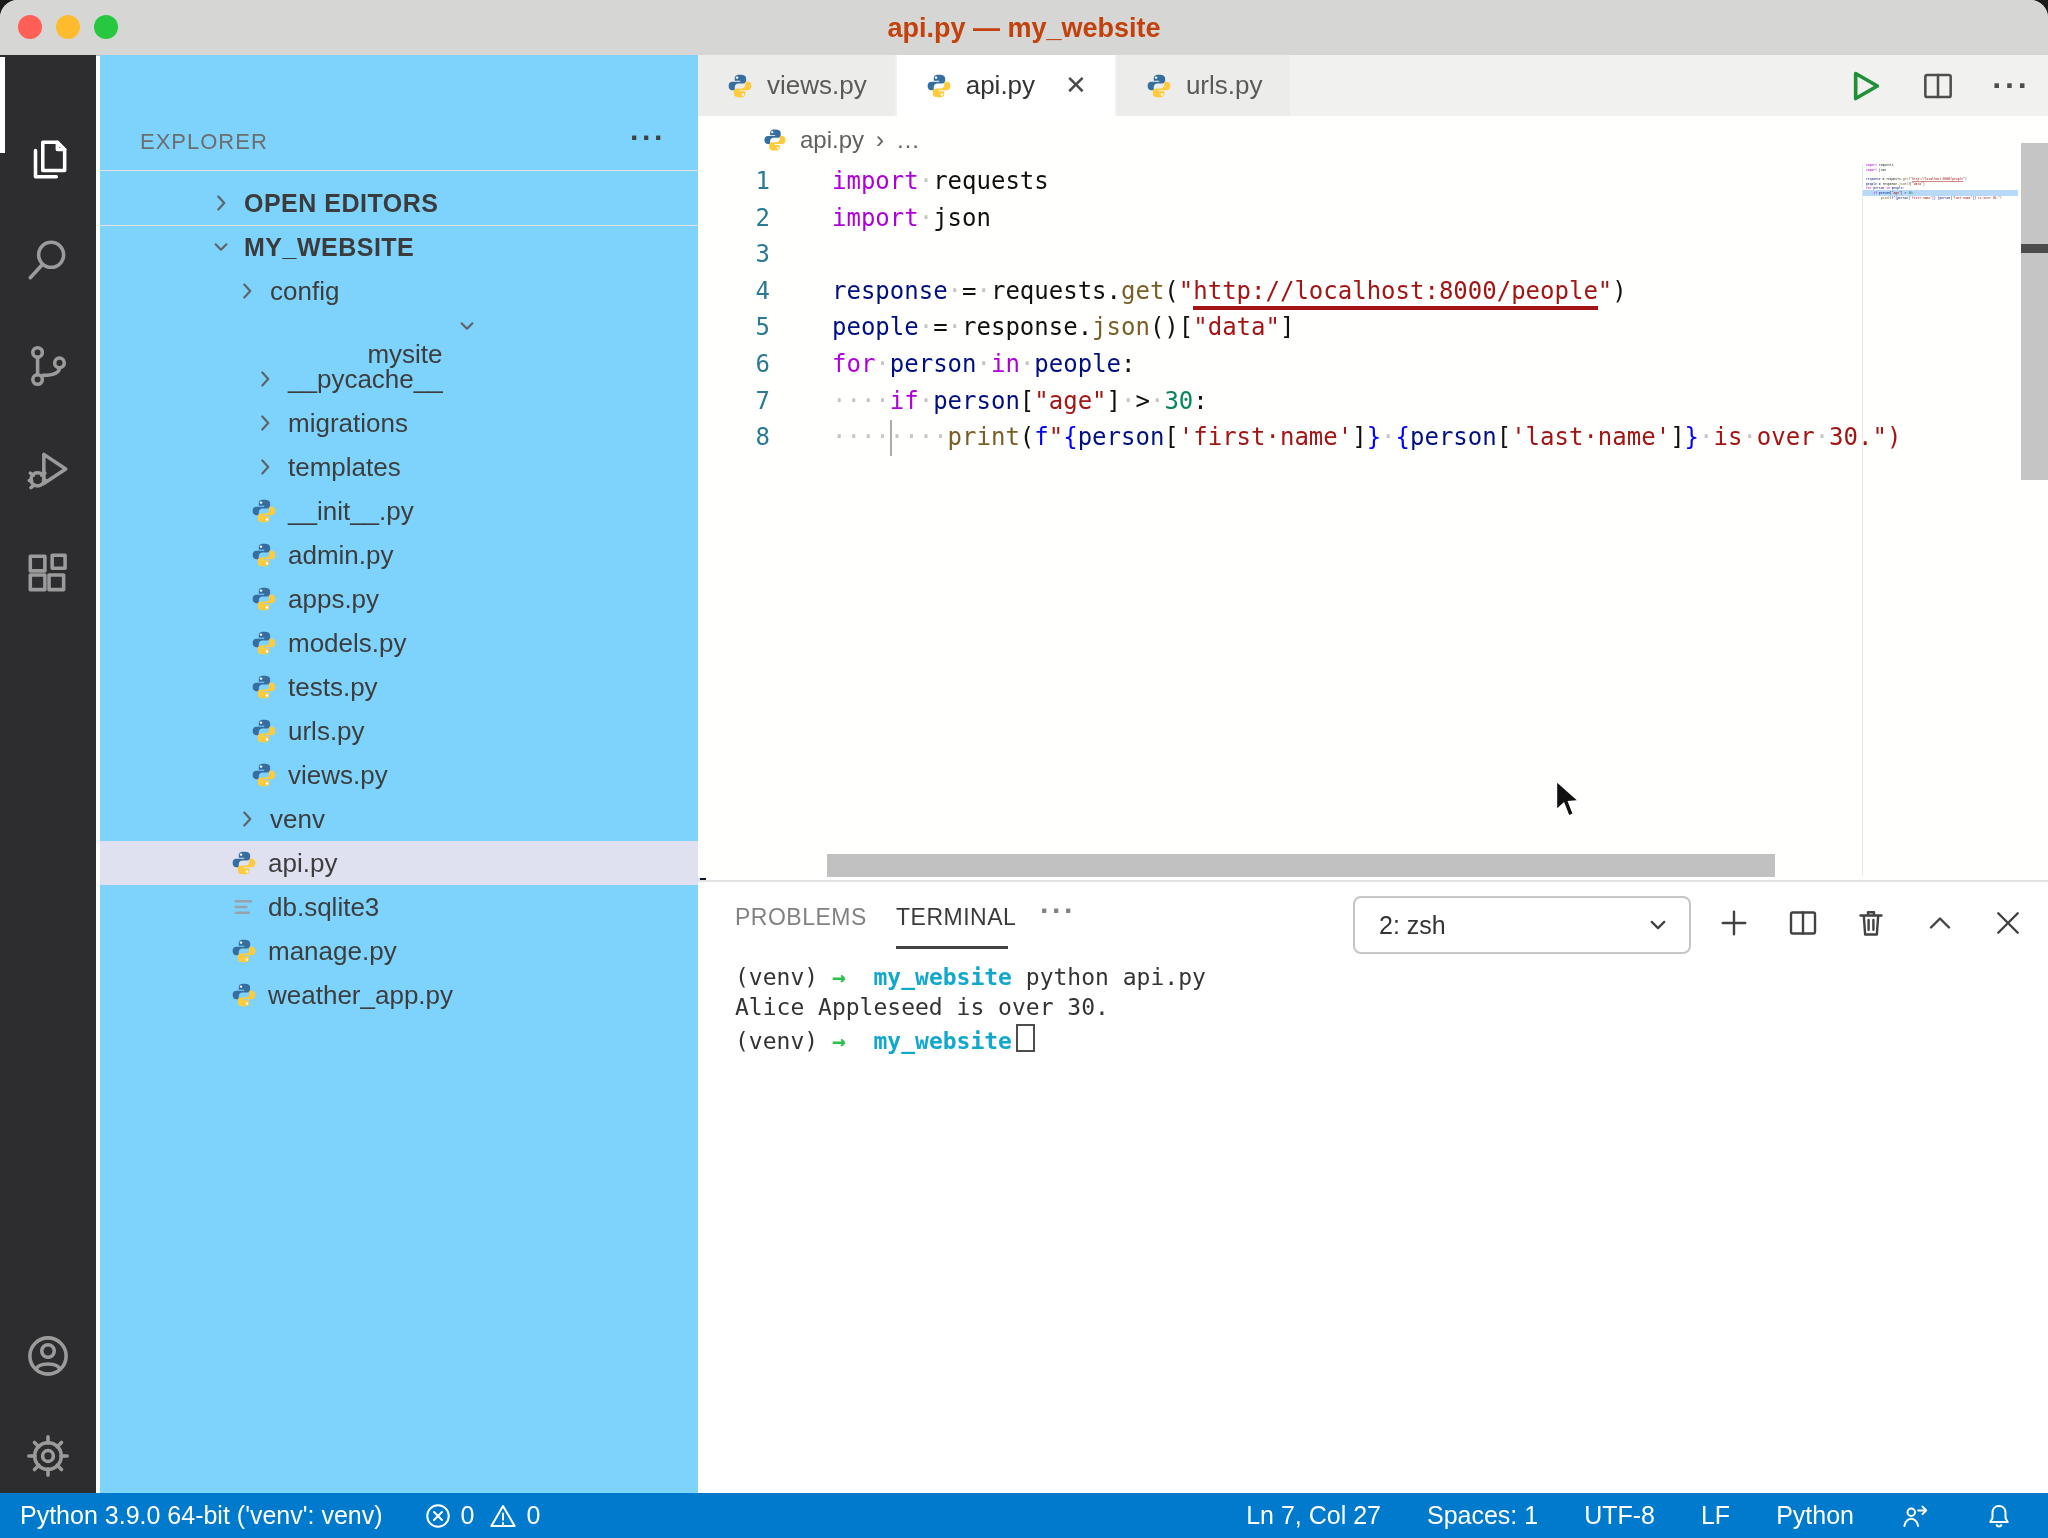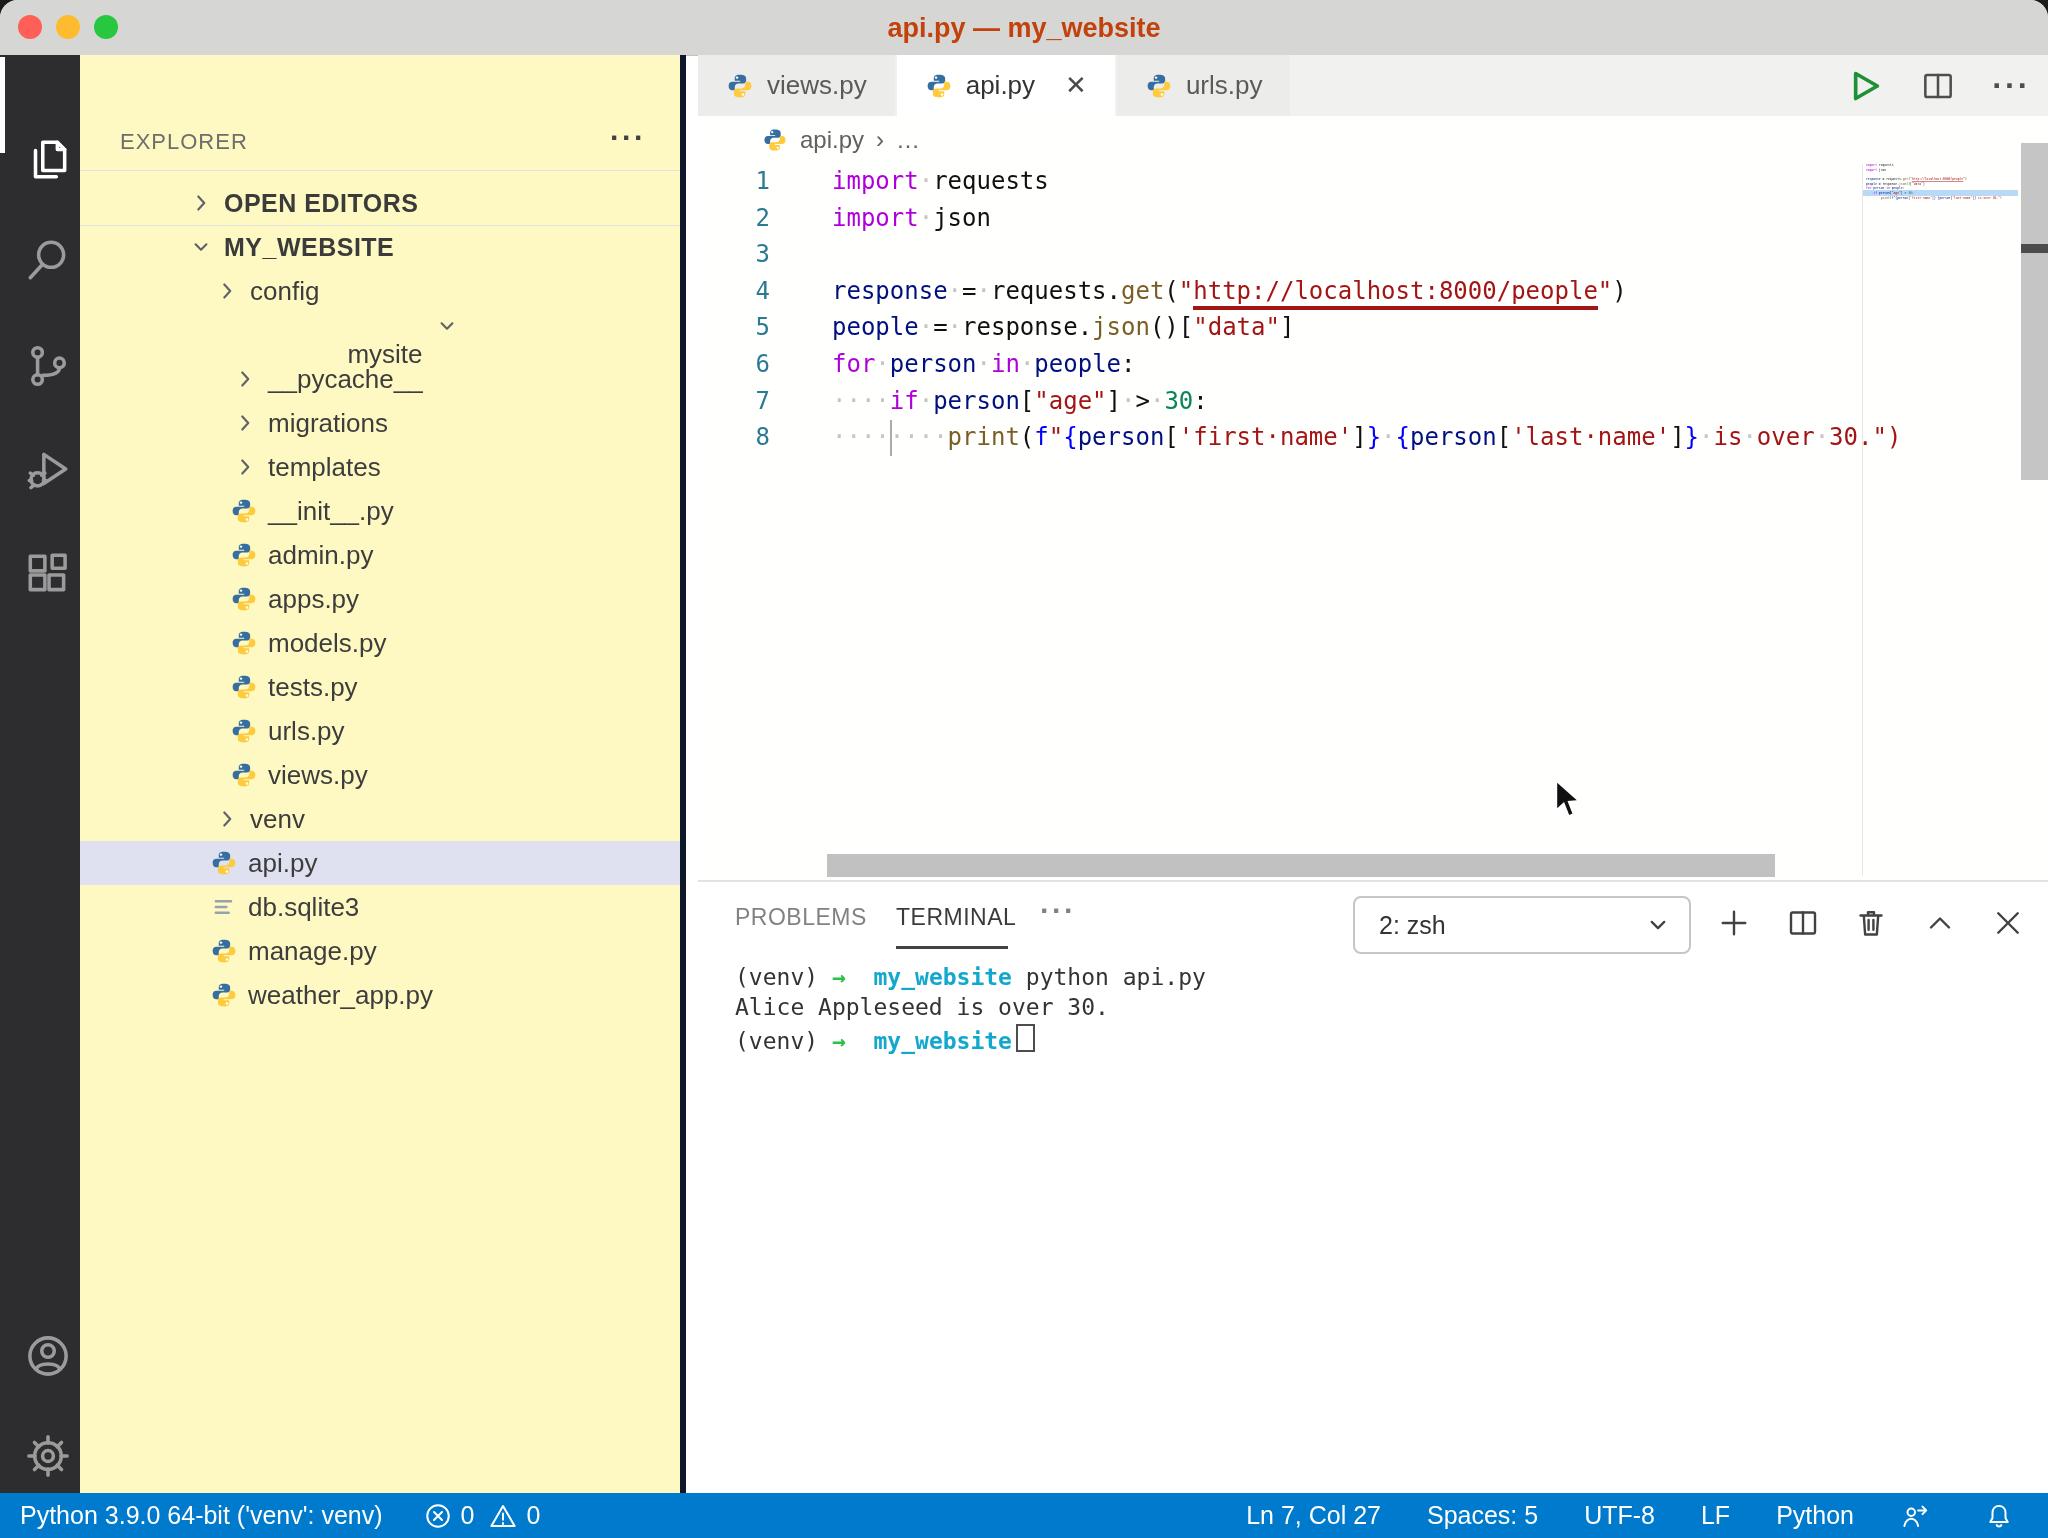--- a/index.html
+++ b/index.html
@@ -8,21 +8,21 @@
   .abs{position:absolute;}
   
   #titlebar{left:0;top:0;width:2048px;height:55px;background:#d6d6d4;border-bottom:1px solid #c2c2c0;}
   .tl{position:absolute;top:15px;width:24px;height:24px;border-radius:50%;}
   #title{width:100%;text-align:center;top:13px;font-size:27px;font-weight:600;color:#c2410c;}
   
   #activitybar{left:0;top:55px;width:96px;height:1438px;background:#2d2d30;}
   .act-item{position:absolute;left:0;width:96px;height:98px;display:flex;align-items:center;justify-content:center;}
   #act-indicator{left:0;top:57px;width:5px;height:96px;background:#fff;}
   
-  #sidebar{left:80px;top:55px;width:600px;height:1438px;background:#fef9c3;border-right:6px solid #0f172a;}
+  #sidebar{left:100px;top:55px;width:600px;height:1438px;background:#7dd3fc;border-right:6px solid #0f172a;}
   #expl-header{left:40px;top:74px;font-size:22px;color:#6d6d6d;letter-spacing:1px;}
   .treerow{position:absolute;left:0;width:600px;height:44px;display:flex;align-items:center;}
   .treerow.sel{background:#dfe1f0;}
   .treerow .lbl{font-size:26px;color:#3d3d3d;white-space:pre;}
   .treerow.section .lbl{font-size:25px;font-weight:bold;color:#3b3b3b;letter-spacing:.5px;}
   .sb-divider{position:absolute;left:0;width:600px;height:1px;background:#e2e2df;}
   
   #tabbar{left:698px;top:55px;width:1350px;height:61px;background:#f1f1ef;display:flex;align-items:stretch;}
   .tab{display:flex;align-items:center;padding:0 28px;margin-right:2px;font-size:26px;color:#5a5a5a;background:#ececea;}
   .tab.active{background:#ffffff;color:#333;}
@@ -523,21 +523,21 @@
               <path d="M8.8 8.8l6.4 6.4M15.2 8.8l-6.4 6.4"></path>
             </svg></span><span>0</span></span>
         <span class="st-item"><span style="margin-right:8px"><svg width="30" height="30" viewBox="0 0 24 24" fill="none" stroke="#ffffff" stroke-width="1.6" stroke-linecap="round" stroke-linejoin="round">
               <path d="M12 4L21.3 20H2.7z"></path>
               <path d="M12 10v5"></path>
               <path d="M12 17.6v.8"></path>
             </svg></span><span>0</span></span>
       </div>
     <div id="st-right">
         <span class="st-item"><span>Ln 7, Col 27</span></span>
-        <span class="st-item"><span>Spaces: 5</span></span>
+        <span class="st-item"><span>Spaces: 1</span></span>
         <span class="st-item"><span>UTF-8</span></span>
         <span class="st-item"><span>LF</span></span>
         <span class="st-item"><span>Python</span></span>
         <span class="st-item"><span style="margin-right:8px"><svg width="30" height="30" viewBox="0 0 24 24" fill="none" stroke="#ffffff" stroke-width="1.6" stroke-linecap="round" stroke-linejoin="round">
               <circle cx="9" cy="9" r="3"></circle>
               <path d="M3.5 20c.6-4.5 4-5.8 5.5-5.8s4.9 1.3 5.5 5.8"></path>
               <path d="M14.5 7.5h6M18 4.5l3 3-3 3"></path>
             </svg></span></span>
         <span class="st-item"><span style="margin-right:8px"><svg width="30" height="30" viewBox="0 0 24 24" fill="none" stroke="#ffffff" stroke-width="1.6" stroke-linecap="round" stroke-linejoin="round">
               <path d="M12 4c-3.2 0-5.2 2.2-5.2 5.4v4.2L5 16.8h14l-1.8-3.2V9.4C17.2 6.2 15.2 4 12 4z"></path>

